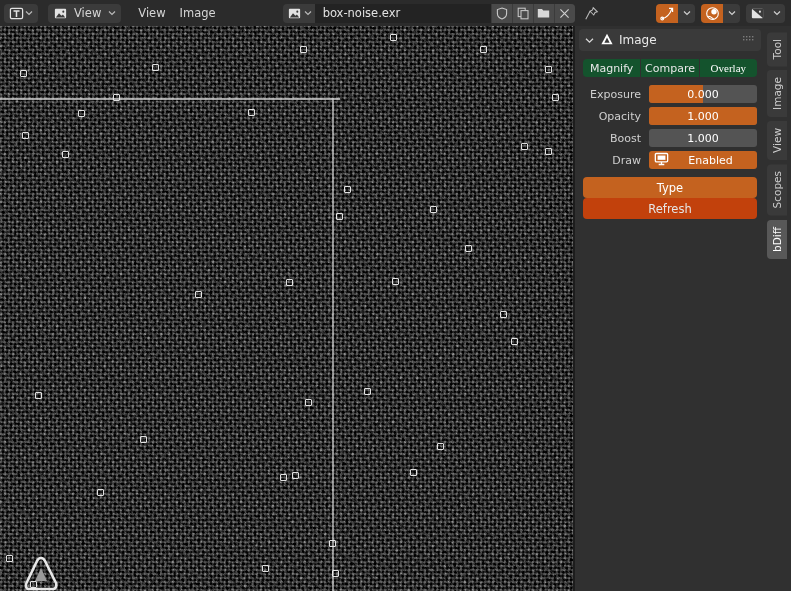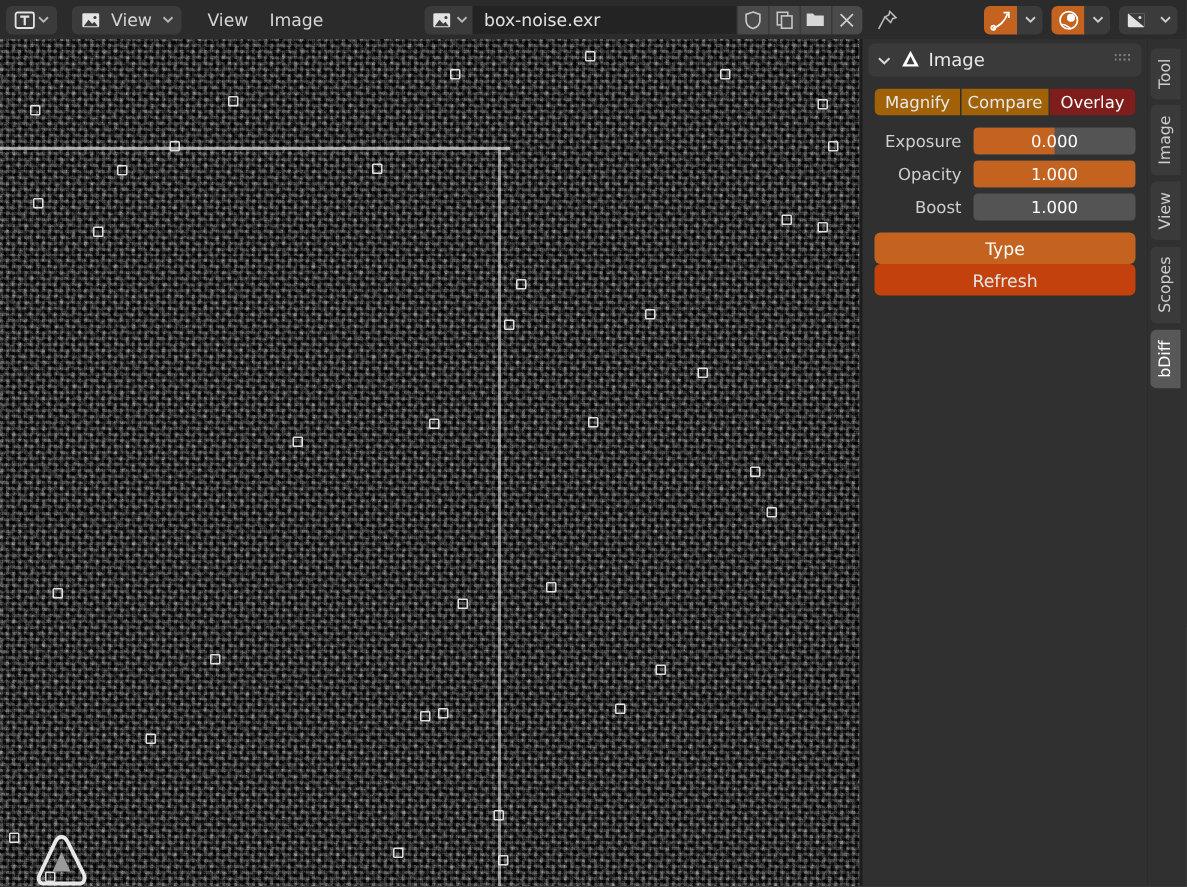--- a/index.html
+++ b/index.html
@@ -74,23 +74,23 @@
   .panel-head{display:flex;align-items:center;height:22px;background:#3a3a3a;
               margin:3px 4px 0 4px;border-radius:4px;padding:0 6px;
               box-sizing:border-box;}
   .panel-head .ttl{font-size:12px;color:#e9e9e9;margin-left:5px;}
   .grip{margin-left:auto;opacity:.5;}
   .pbody{padding:6px 8px 0 8px;}
 
   .segrow{display:flex;height:18px;border-radius:4px;overflow:hidden;
           margin:2px 0 8px 0;}
   .seg{flex:1;display:flex;align-items:center;justify-content:center;
-       background:#a16207;color:#e8e8e8;font-size:11px;margin-right:1px;}
+       background:#14532d;color:#e8e8e8;font-size:11px;margin-right:1px;}
   .seg:last-child{margin-right:0;}
-  .seg.active{background:#7f1d1d;color:#fff;}
+  .seg.active{background:#14532d;color:#fff;font-family:Liberation Serif, serif;}
 
   .row{display:flex;align-items:center;height:18px;margin-bottom:4px;}
   .lbl{width:66px;text-align:right;padding-right:8px;color:#cfcfcf;
        font-size:11px;box-sizing:border-box;}
   .ctl{flex:1;height:18px;border-radius:3px;position:relative;overflow:hidden;
        display:flex;align-items:center;justify-content:center;}
   .ctl.dropdown{background:#545454;justify-content:flex-start;padding:0 6px;
                 box-sizing:border-box;}
   .ctl.dropdown .dtxt{flex:1;color:#e9e9e9;font-size:11px;white-space:nowrap;
                       overflow:hidden;}
@@ -366,20 +366,34 @@
 
       <div class="row">
         <div class="lbl">Boost</div>
         <div class="ctl slider">
           <span class="fill" style="width:0%"></span>
           <span class="val">1.000</span>
         </div>
       </div>
 
 
+      <div class="row">
+        <div class="lbl">Draw</div>
+        <div class="ctl toggle">
+          <span>
+            <svg width="15" height="14" viewBox="0 0 16 15">
+              <rect x="1.4" y="1.6" width="13.2" height="9" rx="1.2" fill="none" stroke="#fff" stroke-width="1.4"></rect>
+              <rect x="3.8" y="3.8" width="8.4" height="4.6" fill="#fff"></rect>
+              <path d="M5 13.4 H11" stroke="#fff" stroke-width="1.4"></path>
+              <path d="M8 10.6 V13.2" stroke="#fff" stroke-width="1.4"></path>
+            </svg>
+          </span>
+          <span class="ttxt">Enabled</span>
+        </div>
+      </div>
 
       <div class="bigbtn stop">Type</div>
       <div class="bigbtn refresh">Refresh</div>
     </div>
   </div>
 
   <div class="tabstrip">
     <div class="vtab">Tool</div>
     <div class="vtab">Image</div>
     <div class="vtab">View</div>

